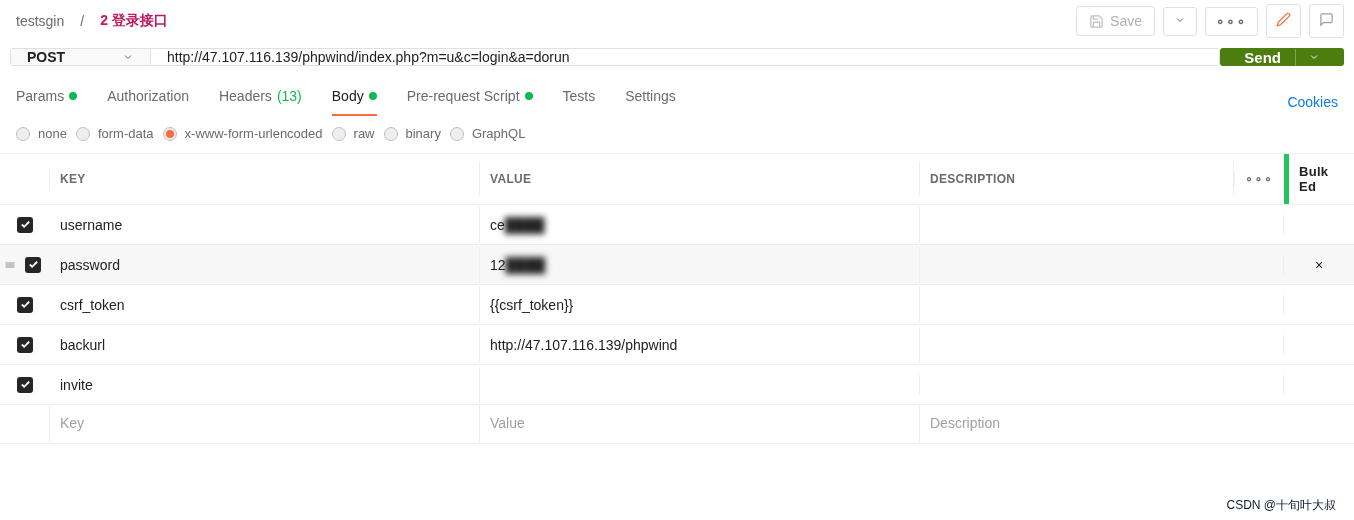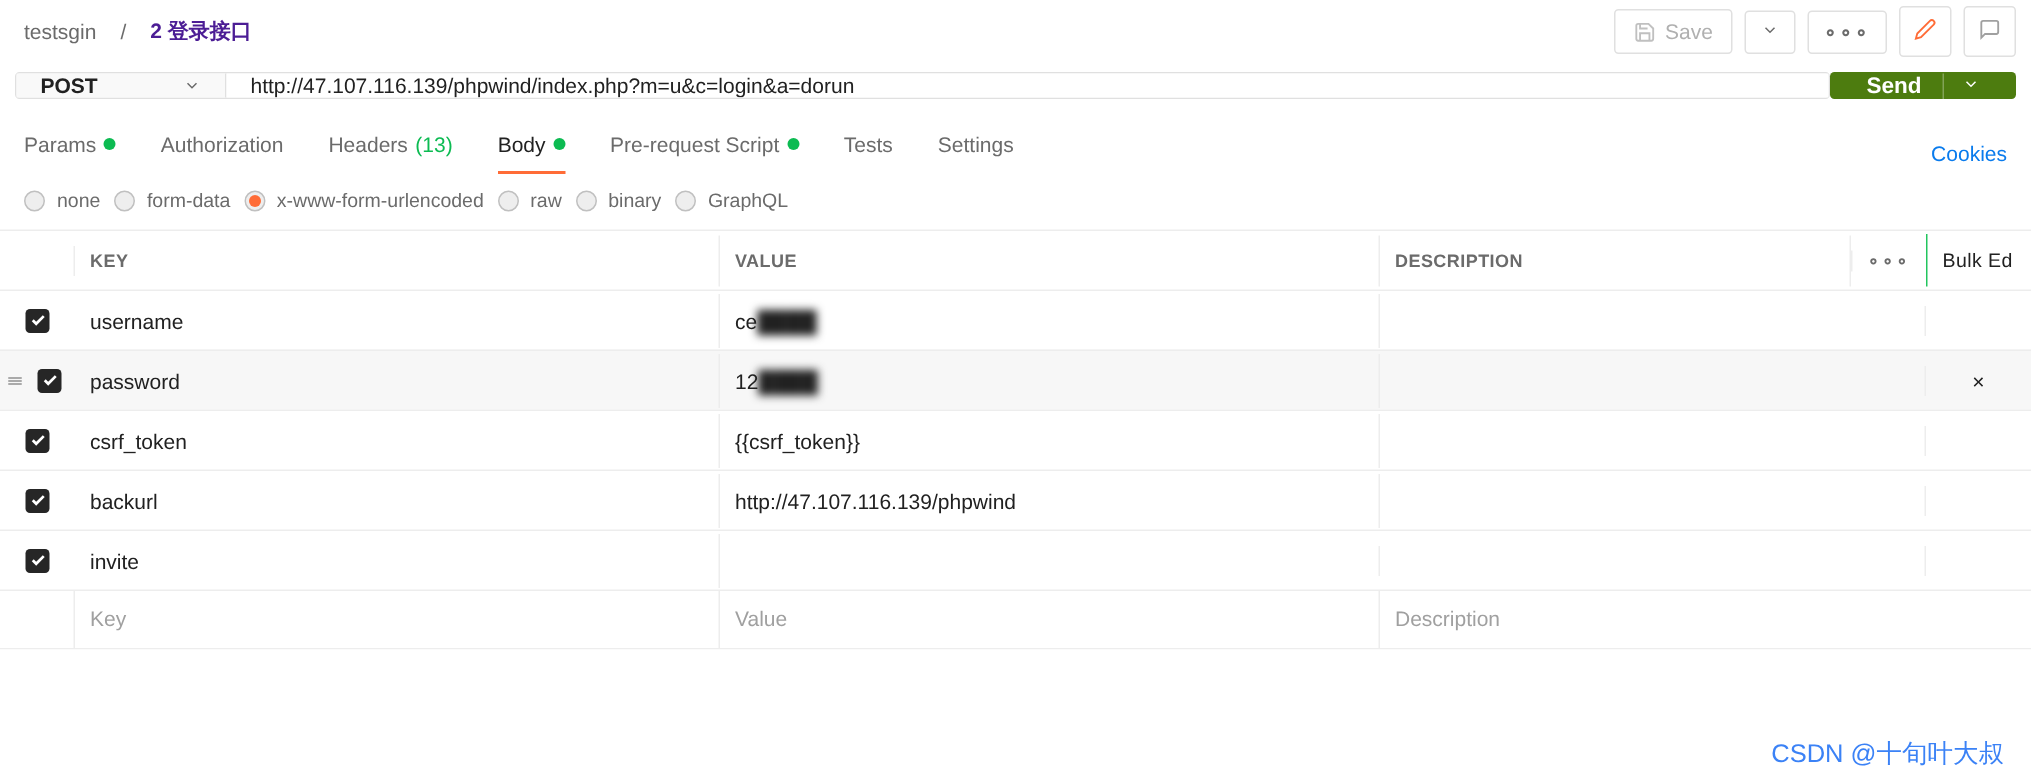--- a/index.html
+++ b/index.html
@@ -1,19 +1,19 @@
 <!DOCTYPE html>
 <html><head>
 <meta charset="utf-8">
 <style>
 * { box-sizing: border-box; margin: 0; padding: 0; font-family: -apple-system, BlinkMacSystemFont, "Segoe UI", sans-serif; }
 body { background: #fff; font-size: 13px; color: #212121; width: 1354px; }
 .top-bar { display: flex; align-items: center; justify-content: space-between; padding: 4px 10px 10px 16px; }
 .breadcrumb { display: flex; align-items: center; gap: 16px; color: #6b6b6b; font-size: 14px; }
-.breadcrumb .name { color: #4c1d95; font-weight: 600; }
+.breadcrumb .name { color: #be185d; font-weight: 600; }
 .top-actions { display: flex; align-items: center; gap: 8px; }
 .save-btn { display: flex; align-items: center; gap: 6px; border: 1px solid #e0e0e0; background: #fff; color: #b0b0b0; border-radius: 3px; padding: 6px 12px; font-size: 14px; cursor: not-allowed; }
 .chev-btn { border: 1px solid #e0e0e0; background: #fff; padding: 6px 10px; border-radius: 3px; color: #6b6b6b; cursor: pointer; }
 .icon-btn { border: 1px solid #e0e0e0; background: #fff; padding: 7px 9px; border-radius: 3px; cursor: pointer; }
 .more-dots { letter-spacing: 2px; color: #6b6b6b; font-weight: bold; }
 .request-row { display: flex; padding: 0 10px; }
 .method-url { display: flex; flex: 1; border: 1px solid #e0e0e0; border-radius: 3px; }
 .method-select { display: flex; align-items: center; justify-content: space-between; width: 140px; padding: 0 16px; background: #f9f9f9; border-right: 1px solid #e0e0e0; font-size: 14px; font-weight: 600; cursor: pointer; }
 .url-input { flex: 1; border: none; outline: none; padding: 0 16px; font-size: 14px; color: #212121; }
 .send-btn { display: flex; align-items: center; background: #4d7c0f; color: #fff; border: none; border-radius: 3px; font-size: 15px; font-weight: 600; padding: 0 24px; cursor: pointer; }
@@ -28,35 +28,35 @@
 .link-cookies { color: #097bed; font-size: 14px; cursor: pointer; }
 .body-types { display: flex; align-items: center; gap: 9px; padding: 10px 16px 12px 16px; }
 .radio-item { display: flex; align-items: center; gap: 8px; color: #6b6b6b; font-size: 13px; cursor: pointer; }
 .radio-circle { width: 14px; height: 14px; border-radius: 50%; border: 1px solid #c0c0c0; background: #eee; position: relative; }
 .radio-circle.active::after { content:""; position:absolute; inset:2px; border-radius:50%; background:#ff6c37; }
 .table { width: 100%; }
 .thead, .trow { display: grid; grid-template-columns: 50px 430px 440px 1fr 50px 70px; border-top: 1px solid #ededed; align-items: center; min-height: 40px; }
 .thead { font-size: 12px; color: #6b6b6b; font-weight: 600; letter-spacing: 0.3px; }
 .thead .th, .trow .td { padding: 10px 10px; border-right: 1px solid #ededed; }
 .thead .th:last-child, .trow .td:last-child { border-right: none; }
-.th-bulk { font-size: 13px; color: #212121; font-weight: 400; padding: 10px; border-left: 1px solid #22c55e; }
+.th-bulk { font-size: 13px; color: #212121; font-weight: 700; padding: 10px; border-left: 5px solid #22c55e; }
 .th-more { text-align: center; color: #6b6b6b; letter-spacing: 2px; font-weight: bold; border-left: 1px solid #ededed; cursor: pointer; }
 .checkbox { width: 16px; height: 16px; border-radius: 3px; background: #262626; margin: 0 auto; display: flex; align-items: center; justify-content: center; }
 .checkbox svg { width: 11px; height: 11px; }
 .trow .td { font-size: 14px; color: #212121; }
 .trow.hover { background: #f7f7f7; }
 .trow .td-check { padding: 10px 4px; text-align:center; border-right: none; display:flex; align-items:center; justify-content:center; gap:4px; }
 .var-text { color: #ff6c37; }
 .placeholder { color: #a0a0a0; }
 .blur { filter: blur(3px); }
 .row-close { text-align: center; color: #6b6b6b; font-size: 18px; cursor: pointer; }
 .handle-icon { color: #909090; }
 .last-row { display: grid; grid-template-columns: 50px 430px 440px 1fr; border-top: 1px solid #ededed; border-bottom: 1px solid #ededed; min-height: 40px; }
 .last-row .td { padding: 10px 10px; border-right: 1px solid #ededed; color: #a0a0a0; font-size: 14px; }
-.watermark { position: absolute; right: 18px; bottom: 6px; color: #3b82f6; font-size: 17px; margin-top: 43px; }
+.watermark { position: absolute; right: 18px; bottom: 6px; color: #0f172a; font-size: 12px; margin-top: 43px; }
 </style>
 </head>
 <body>
 
 <div class="top-bar">
   <div class="breadcrumb">
     <span>testsgin</span>
     <span>/</span>
     <span class="name">2 登录接口</span>
   </div>

